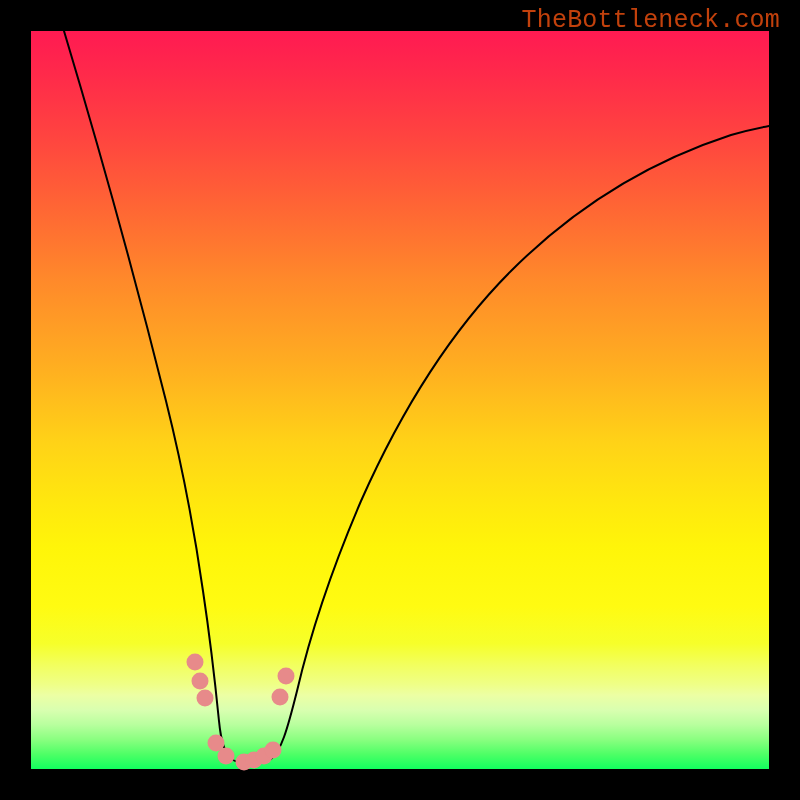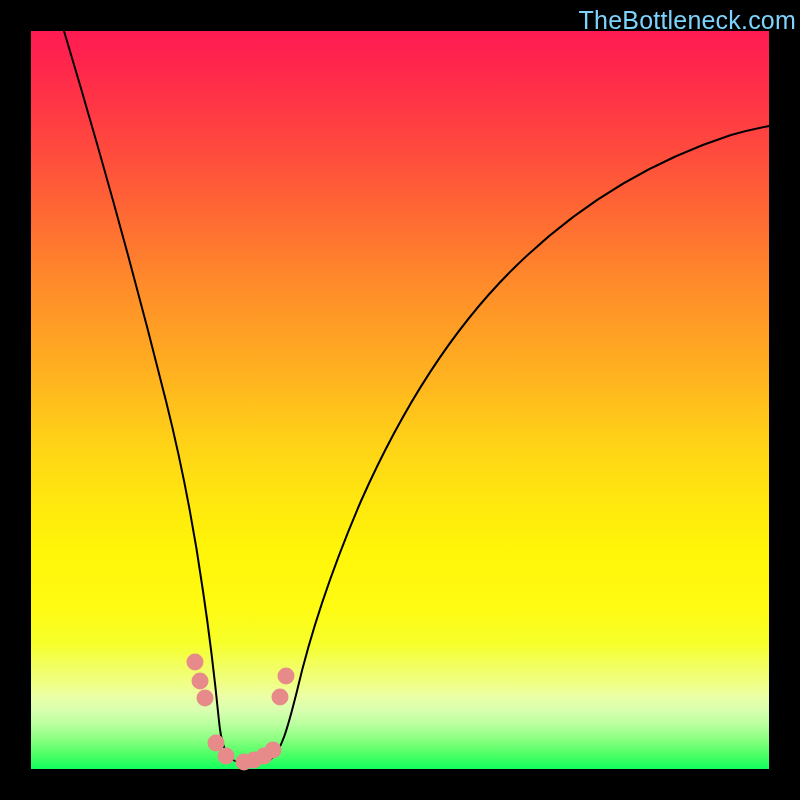--- a/index.html
+++ b/index.html
@@ -43,27 +43,28 @@
       #d9ffb0 92%,
       #b8ff9e 94%,
       #8aff80 96%,
       #4eff66 98%,
       #12ff5e 100%
     );
   }
   .watermark {
     position: absolute;
     top: 6px;
-    right: 4px;
-    color: #7dd3fc;
+    right: 20px;
+    color: #c2410c;
     font-size: 25px;
     font-weight: 400;
     letter-spacing: 0.2px;
     pointer-events: none;
     user-select: none;
+    font-family: Liberation Mono, monospace;
   }
   svg.curve {
     position: absolute;
     left: 0;
     top: 0;
     width: 738px;
     height: 738px;
     overflow: visible;
   }
   .black-curve {

